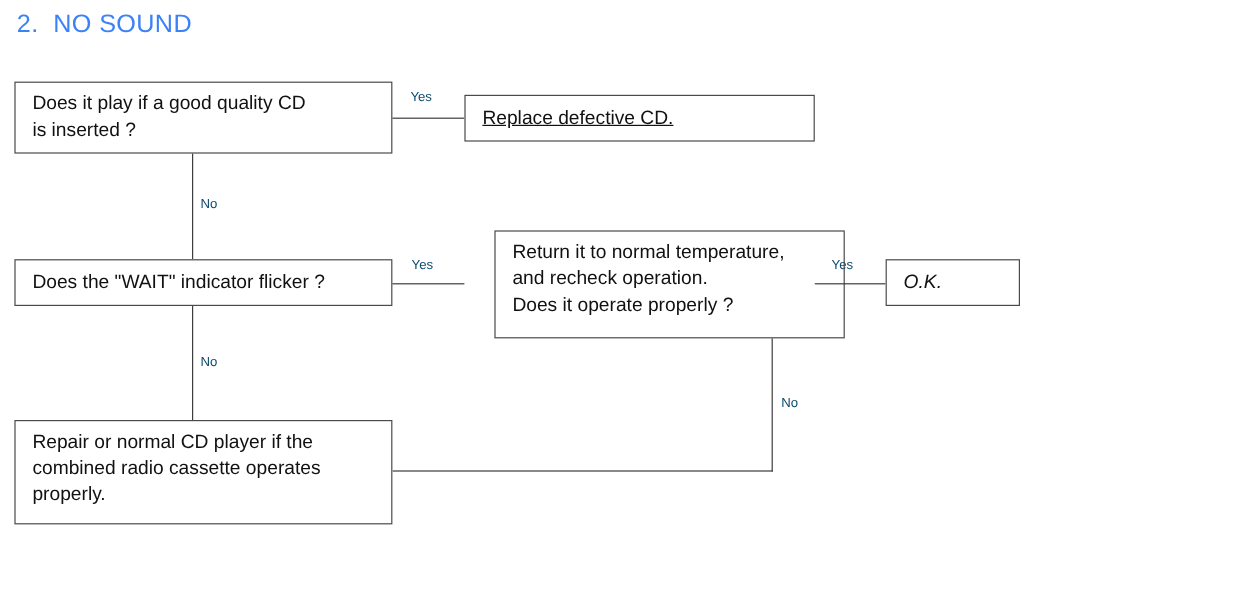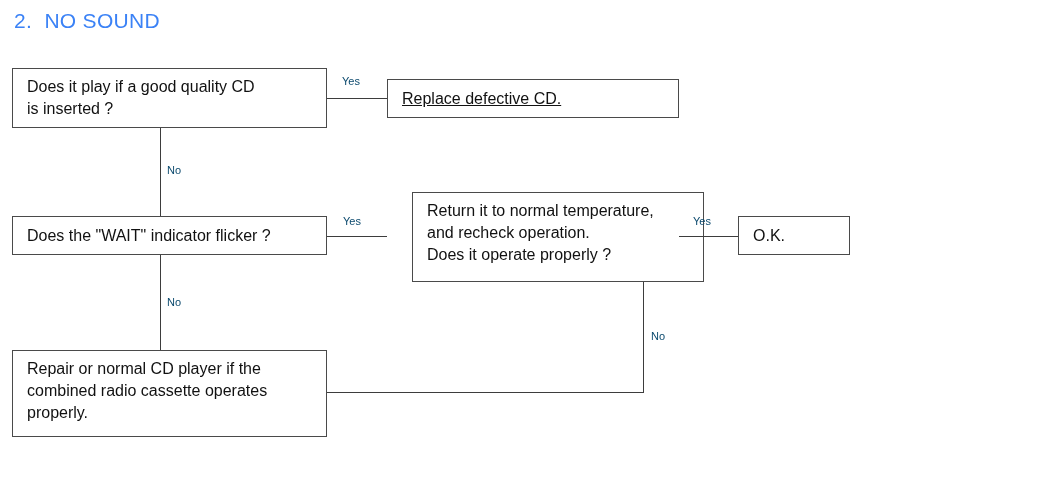--- a/index.html
+++ b/index.html
@@ -94,21 +94,21 @@
   <div class="line-h" style="left:327px; top:236px; width:60px;"></div>
   <div class="branch-label" style="left:343px; top:211px;">Yes</div>
 
   <div class="box" style="left:387px; top:192px; width:292px; height:90px;margin-left:25px;">Return it to normal temperature,
 and recheck operation.
 Does it operate properly ?</div>
 
   <div class="line-h" style="left:679px; top:236px; width:59px;"></div>
   <div class="branch-label" style="left:693px; top:211px;">Yes</div>
 
-  <div class="box center-v" style="left:738px; top:216px; width:112px; height:39px;">O.K.</div>
+  <div class="box center-v" style="left:738px; top:216px; width:112px; height:39px;font-style:italic;">O.K.</div>
 
   <div class="line-v" style="left:160px; top:255px; height:95px;"></div>
   <div class="branch-label" style="left:167px; top:292px;">No</div>
 
   <div class="line-v" style="left:643px; top:282px; height:111px;"></div>
   <div class="branch-label" style="left:651px; top:326px;">No</div>
   <div class="line-h" style="left:327px; top:392px; width:317px;"></div>
 
   <div class="box" style="left:12px; top:350px; width:315px; height:87px;">Repair or normal CD player if the
 combined radio cassette operates

